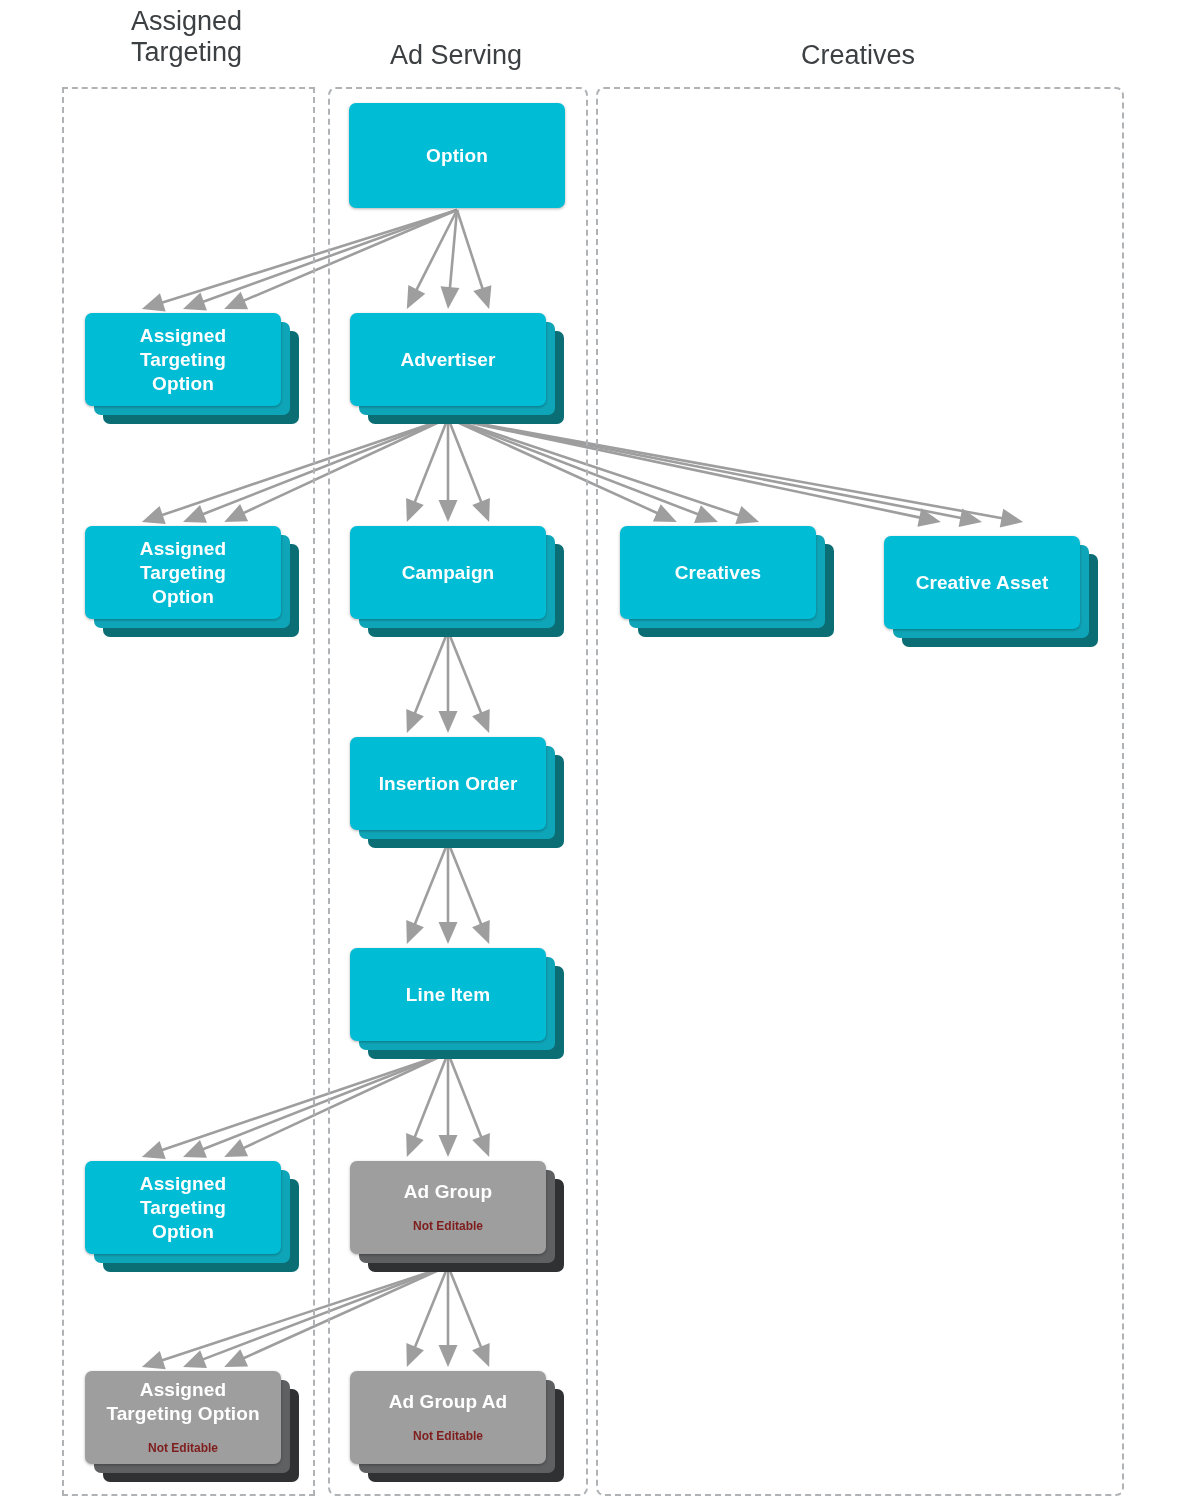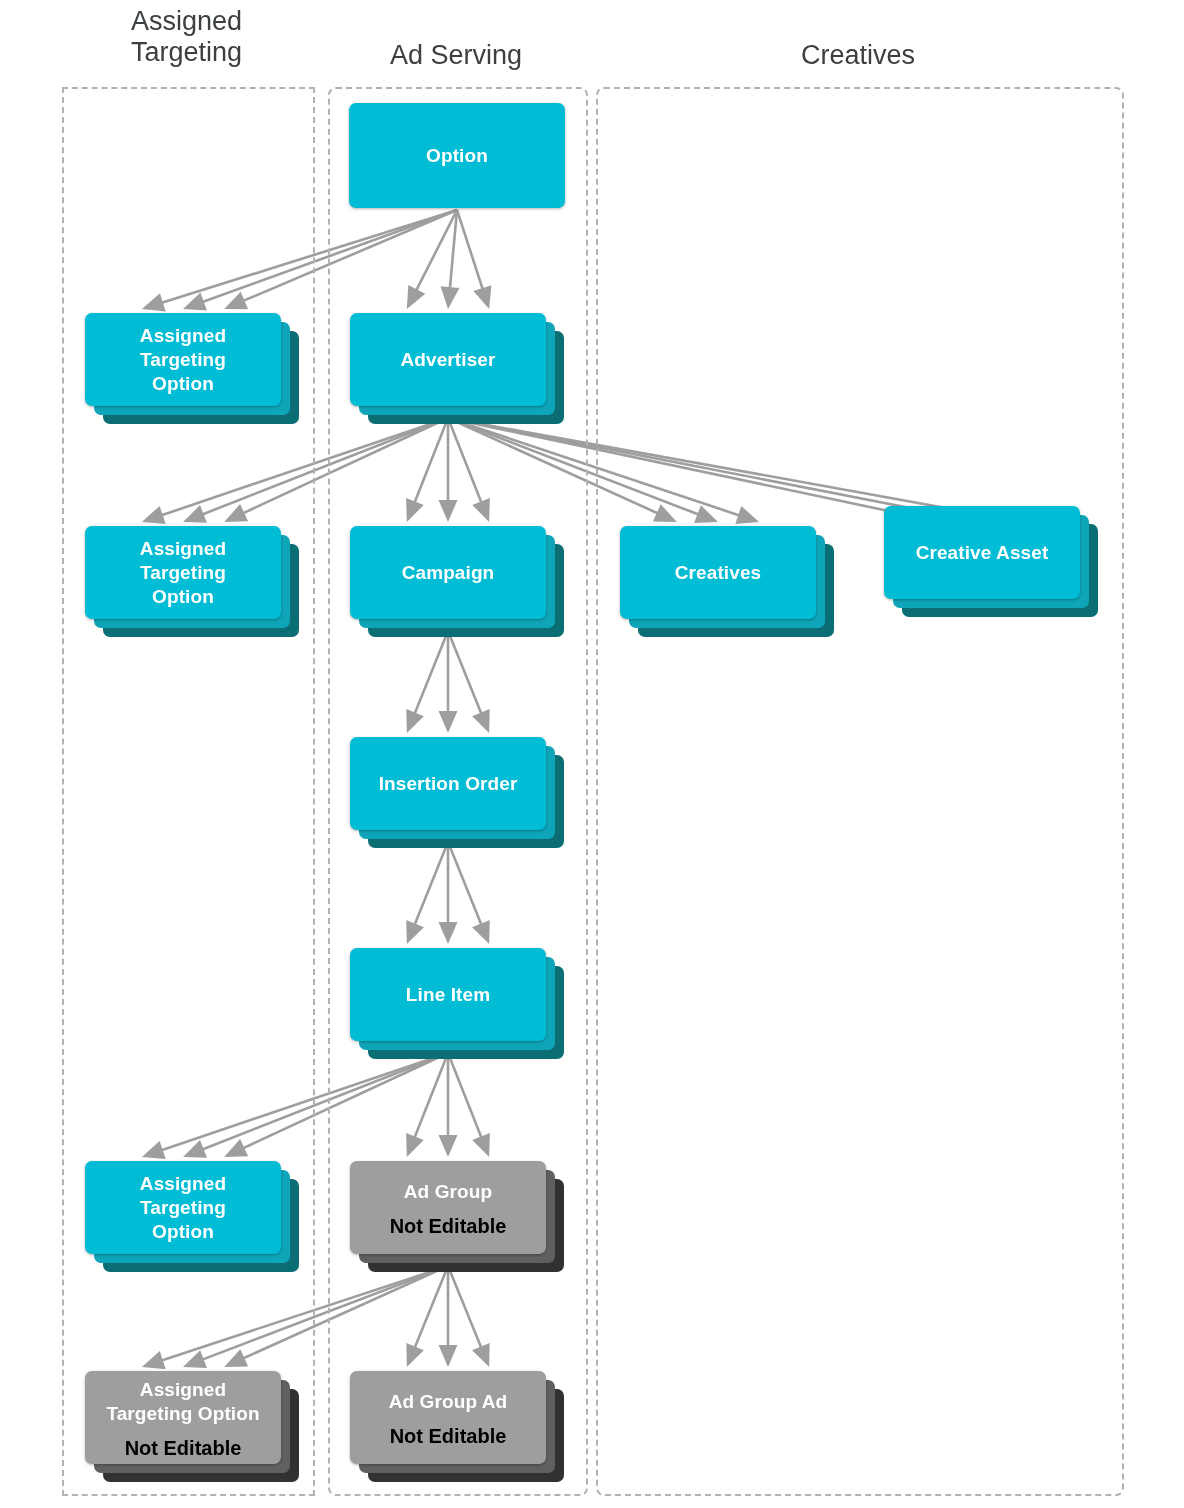--- a/index.html
+++ b/index.html
@@ -16,21 +16,21 @@
   .node{position:absolute;}
   .node .layer{position:absolute;left:0;top:0;border-radius:7px;}
   .node .l3{opacity:1;}
   .node .l2{opacity:1;}
   .node .front{position:absolute;left:0;top:0;border-radius:7px;
                display:flex;flex-direction:column;align-items:center;
                justify-content:center;box-sizing:border-box;
                box-shadow:0 1px 3px rgba(0,0,0,0.30);}
   .node .title{color:#ffffff;font-weight:bold;font-size:19px;line-height:24px;
                text-align:center;letter-spacing:0.1px;}
-  .node .sub{color:#000000;font-weight:bold;font-size:20px;line-height:17px;
+  .node .sub{color:#7f1d1d;font-weight:bold;font-size:12px;line-height:17px;
              text-align:center;margin-top:14px;}
 
   .node.cyan .front{background:#00bcd4;}
   .node.cyan .l2{background:#0fa5b8;}
   .node.cyan .l3{background:#0b6e74;}
   .node.grey .front{background:#9e9e9e;}
   .node.grey .l2{background:#5f6062;}
   .node.grey .l3{background:#303133;}
 
   #edges{position:absolute;left:0;top:0;width:1184px;height:1508px;
@@ -187,21 +187,21 @@
           <div class="title" style="white-space: pre-line;">Campaign</div>
         </div>
       </div>
       <div class="node cyan" style="left: 620px; top: 526px; width: 196px; height: 93px;">
         <div class="layer l3" style="transform: translate(18px, 18px); width: 196px; height: 93px;"></div>
         <div class="layer l2" style="transform: translate(9px, 9px); width: 196px; height: 93px;"></div>
         <div class="front" style="width: 196px; height: 93px;">
           <div class="title" style="white-space: pre-line;">Creatives</div>
         </div>
       </div>
-      <div class="node cyan" style="left: 884px; top: 506px; width: 196px; height: 93px;">
+      <div class="node cyan" style="left: 884px; top: 536px; width: 196px; height: 93px;">
         <div class="layer l3" style="transform: translate(18px, 18px); width: 196px; height: 93px;"></div>
         <div class="layer l2" style="transform: translate(9px, 9px); width: 196px; height: 93px;"></div>
         <div class="front" style="width: 196px; height: 93px;">
           <div class="title" style="white-space: pre-line;">Creative Asset</div>
         </div>
       </div>
       <div class="node cyan" style="left: 350px; top: 737px; width: 196px; height: 93px;">
         <div class="layer l3" style="transform: translate(18px, 18px); width: 196px; height: 93px;"></div>
         <div class="layer l2" style="transform: translate(9px, 9px); width: 196px; height: 93px;"></div>
         <div class="front" style="width: 196px; height: 93px;">

